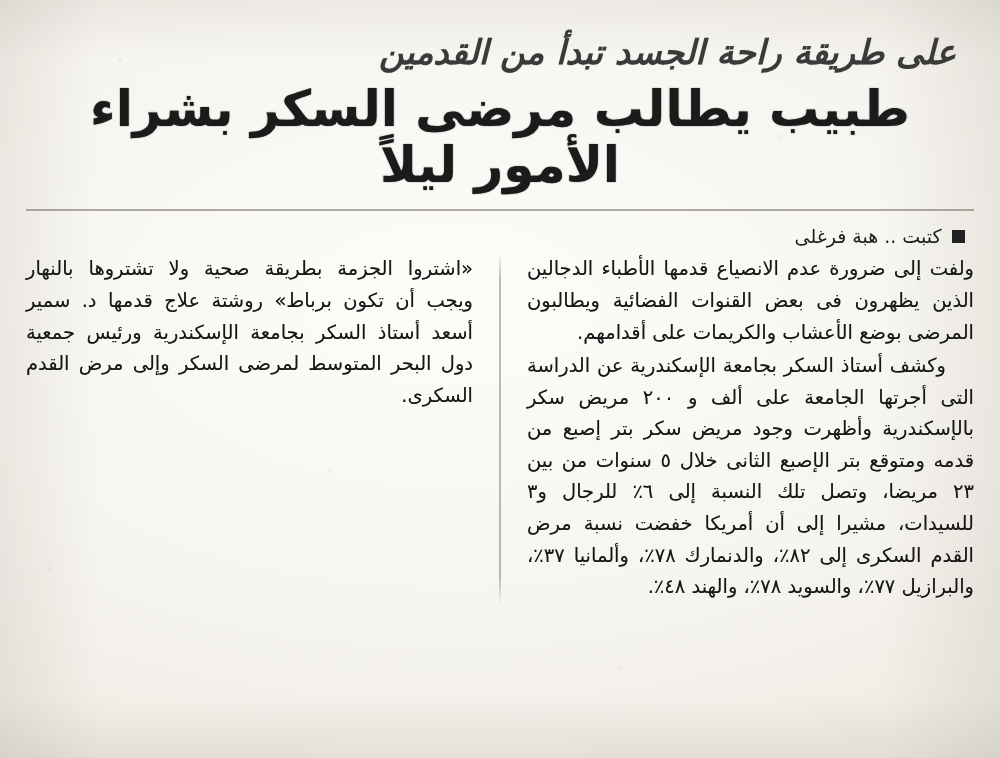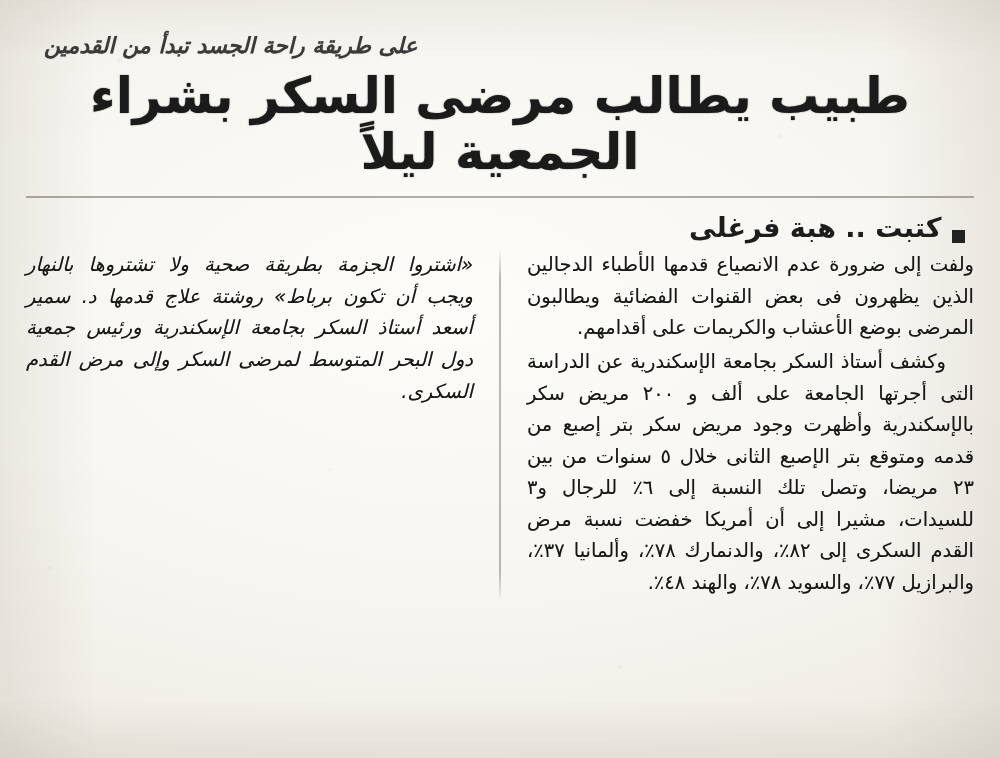--- a/index.html
+++ b/index.html
@@ -48,25 +48,25 @@
   .content {
     position: relative;
     z-index: 2;
     padding: 34px 26px 10px 26px;
     box-sizing: border-box;
     height: 100%;
   }
 
   
   .kicker {
-    text-align: left;
+    text-align: right;
     font-family: "DejaVu Sans", sans-serif;
     font-weight: bold;
     font-style: italic;
-    font-size: 22px;
+    font-size: 34px;
     line-height: 1.1;
     color: #3a3a3a;
     letter-spacing: 0px;
     margin: 0 18px 10px 18px;
     text-shadow: 0 0 1px rgba(0,0,0,.25);
   }
   .headline {
     text-align: center;
     font-family: "DejaVu Sans", sans-serif;
     font-weight: bold;
@@ -87,24 +87,24 @@
   .byline-row {
     display: flex;
     justify-content: flex-start;
     align-items: center;
     padding: 4px 0 2px 0;
     width: 47%;
     margin-right: 1%;
   }
   .byline {
     display: flex;
-    align-items: flex-end;
+    align-items: center;
     gap: 10px;
-    font-weight: bold;
-    font-size: 27px;
+    font-weight: normal;
+    font-size: 19px;
     color: #1d1d1d;
     letter-spacing: 1px;
   }
   .byline .sq {
     width: 13px;
     height: 13px;
     background: #222;
     display: inline-block;
   }
 
@@ -124,40 +124,40 @@
     font-size: 19.5px;
     line-height: 1.62;
     color: #171717;
     text-align: justify;
     text-justify: inter-word;
     font-family: "DejaVu Sans", sans-serif;
     text-shadow: 0 0 .6px rgba(0,0,0,.35);
   }
   .col p.indent { text-indent: 28px; }
   .col-left p { letter-spacing: .2px; }
-  .col-right p { letter-spacing: .3px; font-style: italic; }
+  .col-right p { letter-spacing: .3px; }
 
   .divider {
     width: 2px;
     background: linear-gradient(to bottom, rgba(110,104,92,0) 0%, rgba(110,104,92,.45) 8%, rgba(110,104,92,.45) 92%, rgba(110,104,92,0) 100%);
     align-self: stretch;
   }
 </style>
 </head>
 <body>
 
 <div class="page">
   <div class="grain"></div>
   <div class="edge-shade"></div>
 
   <div class="content">
 
     <div class="kicker">على طريقة راحة الجسد تبدأ من القدمين</div>
 
-    <h1 class="headline">طبيب يطالب مرضى السكر بشراء الجمعية ليلاً</h1>
+    <h1 class="headline">طبيب يطالب مرضى السكر بشراء الأمور ليلاً</h1>
 
     <div class="rule"></div>
 
     <div class="byline-row">
       <div class="byline">
         <span class="sq"></span>
         <span>كتبت .. هبة فرغلى</span>
       </div>
     </div>
 

